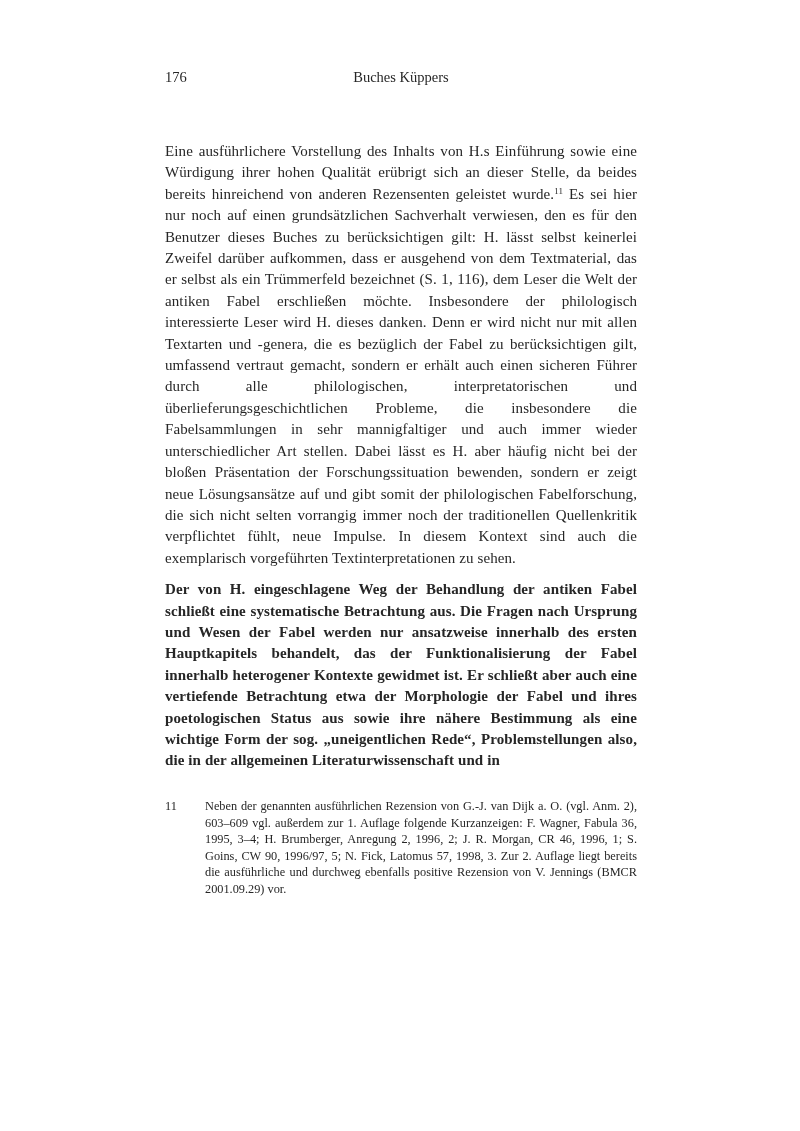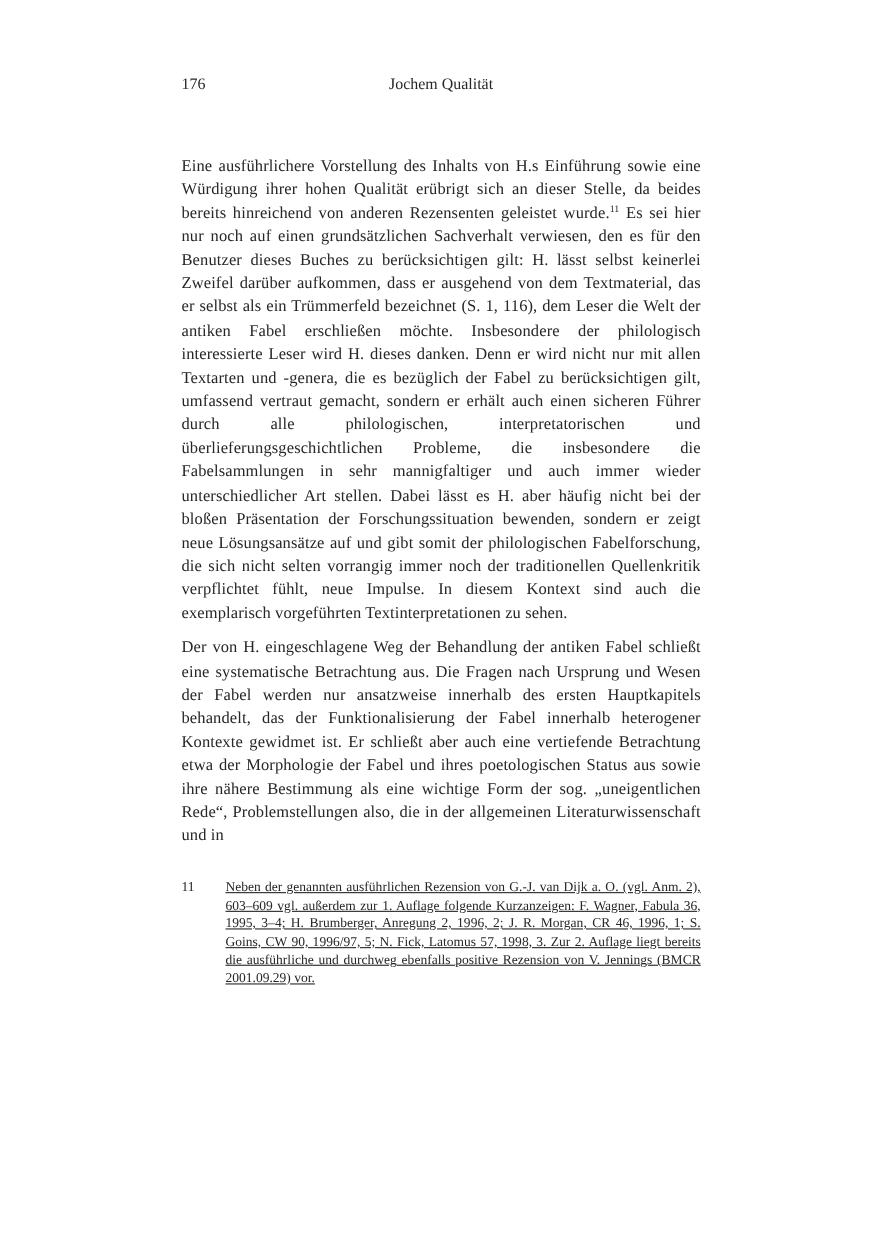--- a/index.html
+++ b/index.html
@@ -43,20 +43,21 @@
     letter-spacing: 0.1px;
     text-align: justify;
     hyphens: auto;
     -webkit-hyphens: auto;
   }
   .text-block p {
     margin: 0 0 10px 0;
   }
   .text-block p:last-child {
     margin-bottom: 0;
+    font-weight: bold;
   }
   sup.fn-ref {
     font-size: 9px;
     line-height: 0;
     vertical-align: baseline;
     position: relative;
     top: -5px;
   }
   .footnotes {
     position: absolute;
@@ -70,32 +71,31 @@
     font-size: 12.3px;
     line-height: 16.6px;
   }
   .fn-number {
     flex: 0 0 40px;
   }
   .fn-text {
     flex: 1 1 auto;
     text-align: justify;
     hyphens: auto;
-    text-decoration: underline;
     -webkit-hyphens: auto;
   }
 </style>
 </head>
 <body>
 
 <div class="page">
 
   <header class="running-header">
     <span class="page-number">176</span>
-    <span class="running-head">Jochem Qualität</span>
+    <span class="running-head">Buches Küppers</span>
   </header>
 
   <main class="text-block">
     <p><span>Eine ausführlichere Vorstellung des Inhalts von H.s Einführung sowie eine Würdigung ihrer hohen Qualität erübrigt sich an dieser Stelle, da beides bereits hinreichend von anderen Rezensenten geleistet wurde.</span><sup class="fn-ref">11</sup><span> Es sei hier nur noch auf einen grundsätzlichen Sachverhalt verwiesen, den es für den Benutzer dieses Buches zu berücksichtigen gilt: H. lässt selbst keinerlei Zweifel darüber aufkommen, dass er ausgehend von dem Textmaterial, das er selbst als ein Trümmerfeld bezeichnet (S. 1, 116), dem Leser die Welt der antiken Fabel erschließen möchte. Insbesondere der philologisch interessierte Leser wird H. dieses danken. Denn er wird nicht nur mit allen Textarten und -genera, die es bezüglich der Fabel zu berücksichtigen gilt, umfassend vertraut gemacht, sondern er erhält auch einen sicheren Führer durch alle philologischen, interpretatorischen und überlieferungsgeschichtlichen Probleme, die insbesondere die Fabelsammlungen in sehr mannigfaltiger und auch immer wieder unterschiedlicher Art stellen. Dabei lässt es H. aber häufig nicht bei der bloßen Präsentation der Forschungssituation bewenden, sondern er zeigt neue Lösungsansätze auf und gibt somit der philologischen Fabelforschung, die sich nicht selten vorrangig immer noch der traditionellen Quellenkritik verpflichtet fühlt, neue Impulse. In diesem Kontext sind auch die exemplarisch vorgeführten Textinterpretationen zu sehen.</span></p>
     <p>Der von H. eingeschlagene Weg der Behandlung der antiken Fabel schließt eine systematische Betrachtung aus. Die Fragen nach Ursprung und Wesen der Fabel werden nur ansatzweise innerhalb des ersten Hauptkapitels behandelt, das der Funktionalisierung der Fabel innerhalb heterogener Kontexte gewidmet ist. Er schließt aber auch eine vertiefende Betrachtung etwa der Morphologie der Fabel und ihres poetologischen Status aus sowie ihre nähere Bestimmung als eine wichtige Form der sog. „uneigentlichen Rede“, Problemstellungen also, die in der allgemeinen Literaturwissenschaft und in</p>
   </main>
 
   <footer class="footnotes">
     <div class="footnote">
       <span class="fn-number">11</span>

